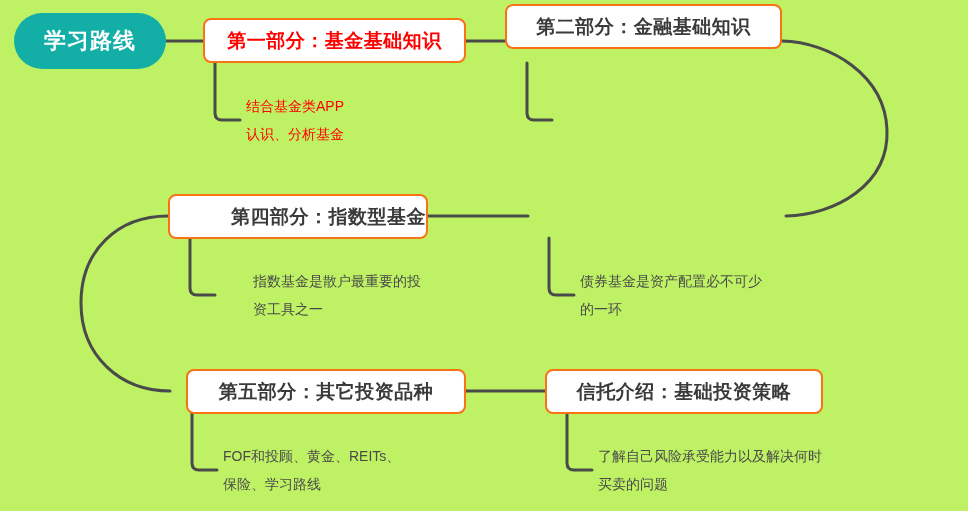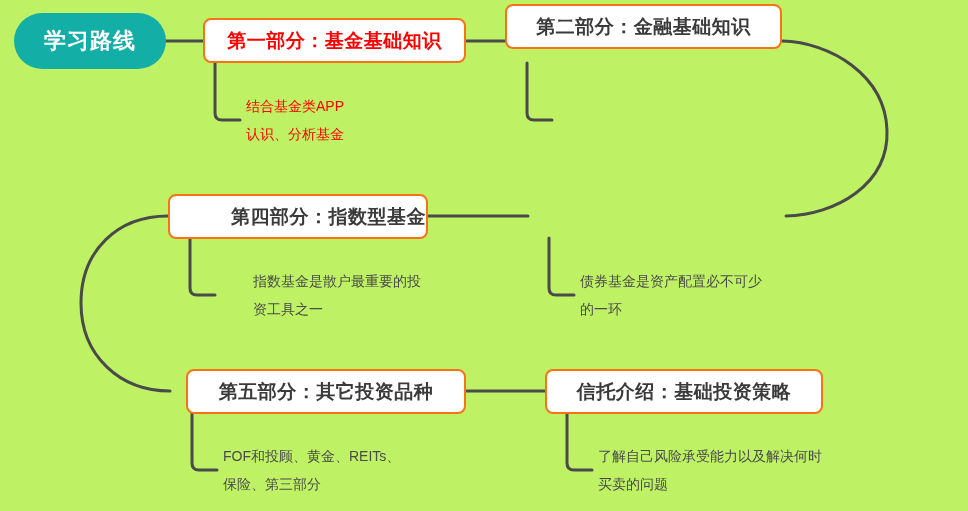--- a/index.html
+++ b/index.html
@@ -118,21 +118,21 @@
   <div class="part-box" style="left:168px; top:194px; width:260px; height:45px;justify-content:flex-end;">
     <span>第四部分：指数型基金</span>
   </div>
   <div class="note" style="left:217px; top:267px; width:330px;margin-left:36px;">指数基金是散户最重要的投
 资工具之一</div>
 
   <div class="part-box" style="left:186px; top:369px; width:280px; height:45px;">
     <span>第五部分：其它投资品种</span>
   </div>
   <div class="note" style="left:223px; top:442px; width:330px;">FOF和投顾、黄金、REITs、
-保险、第三部分</div>
+保险、学习路线</div>
 
   <div class="part-box" style="left:545px; top:369px; width:278px; height:45px;">
     <span>信托介绍：基础投资策略</span>
   </div>
   <div class="note" style="left:598px; top:442px; width:370px;">了解自己风险承受能力以及解决何时
 买卖的问题</div>
 
 </div>
 
 </body></html>

